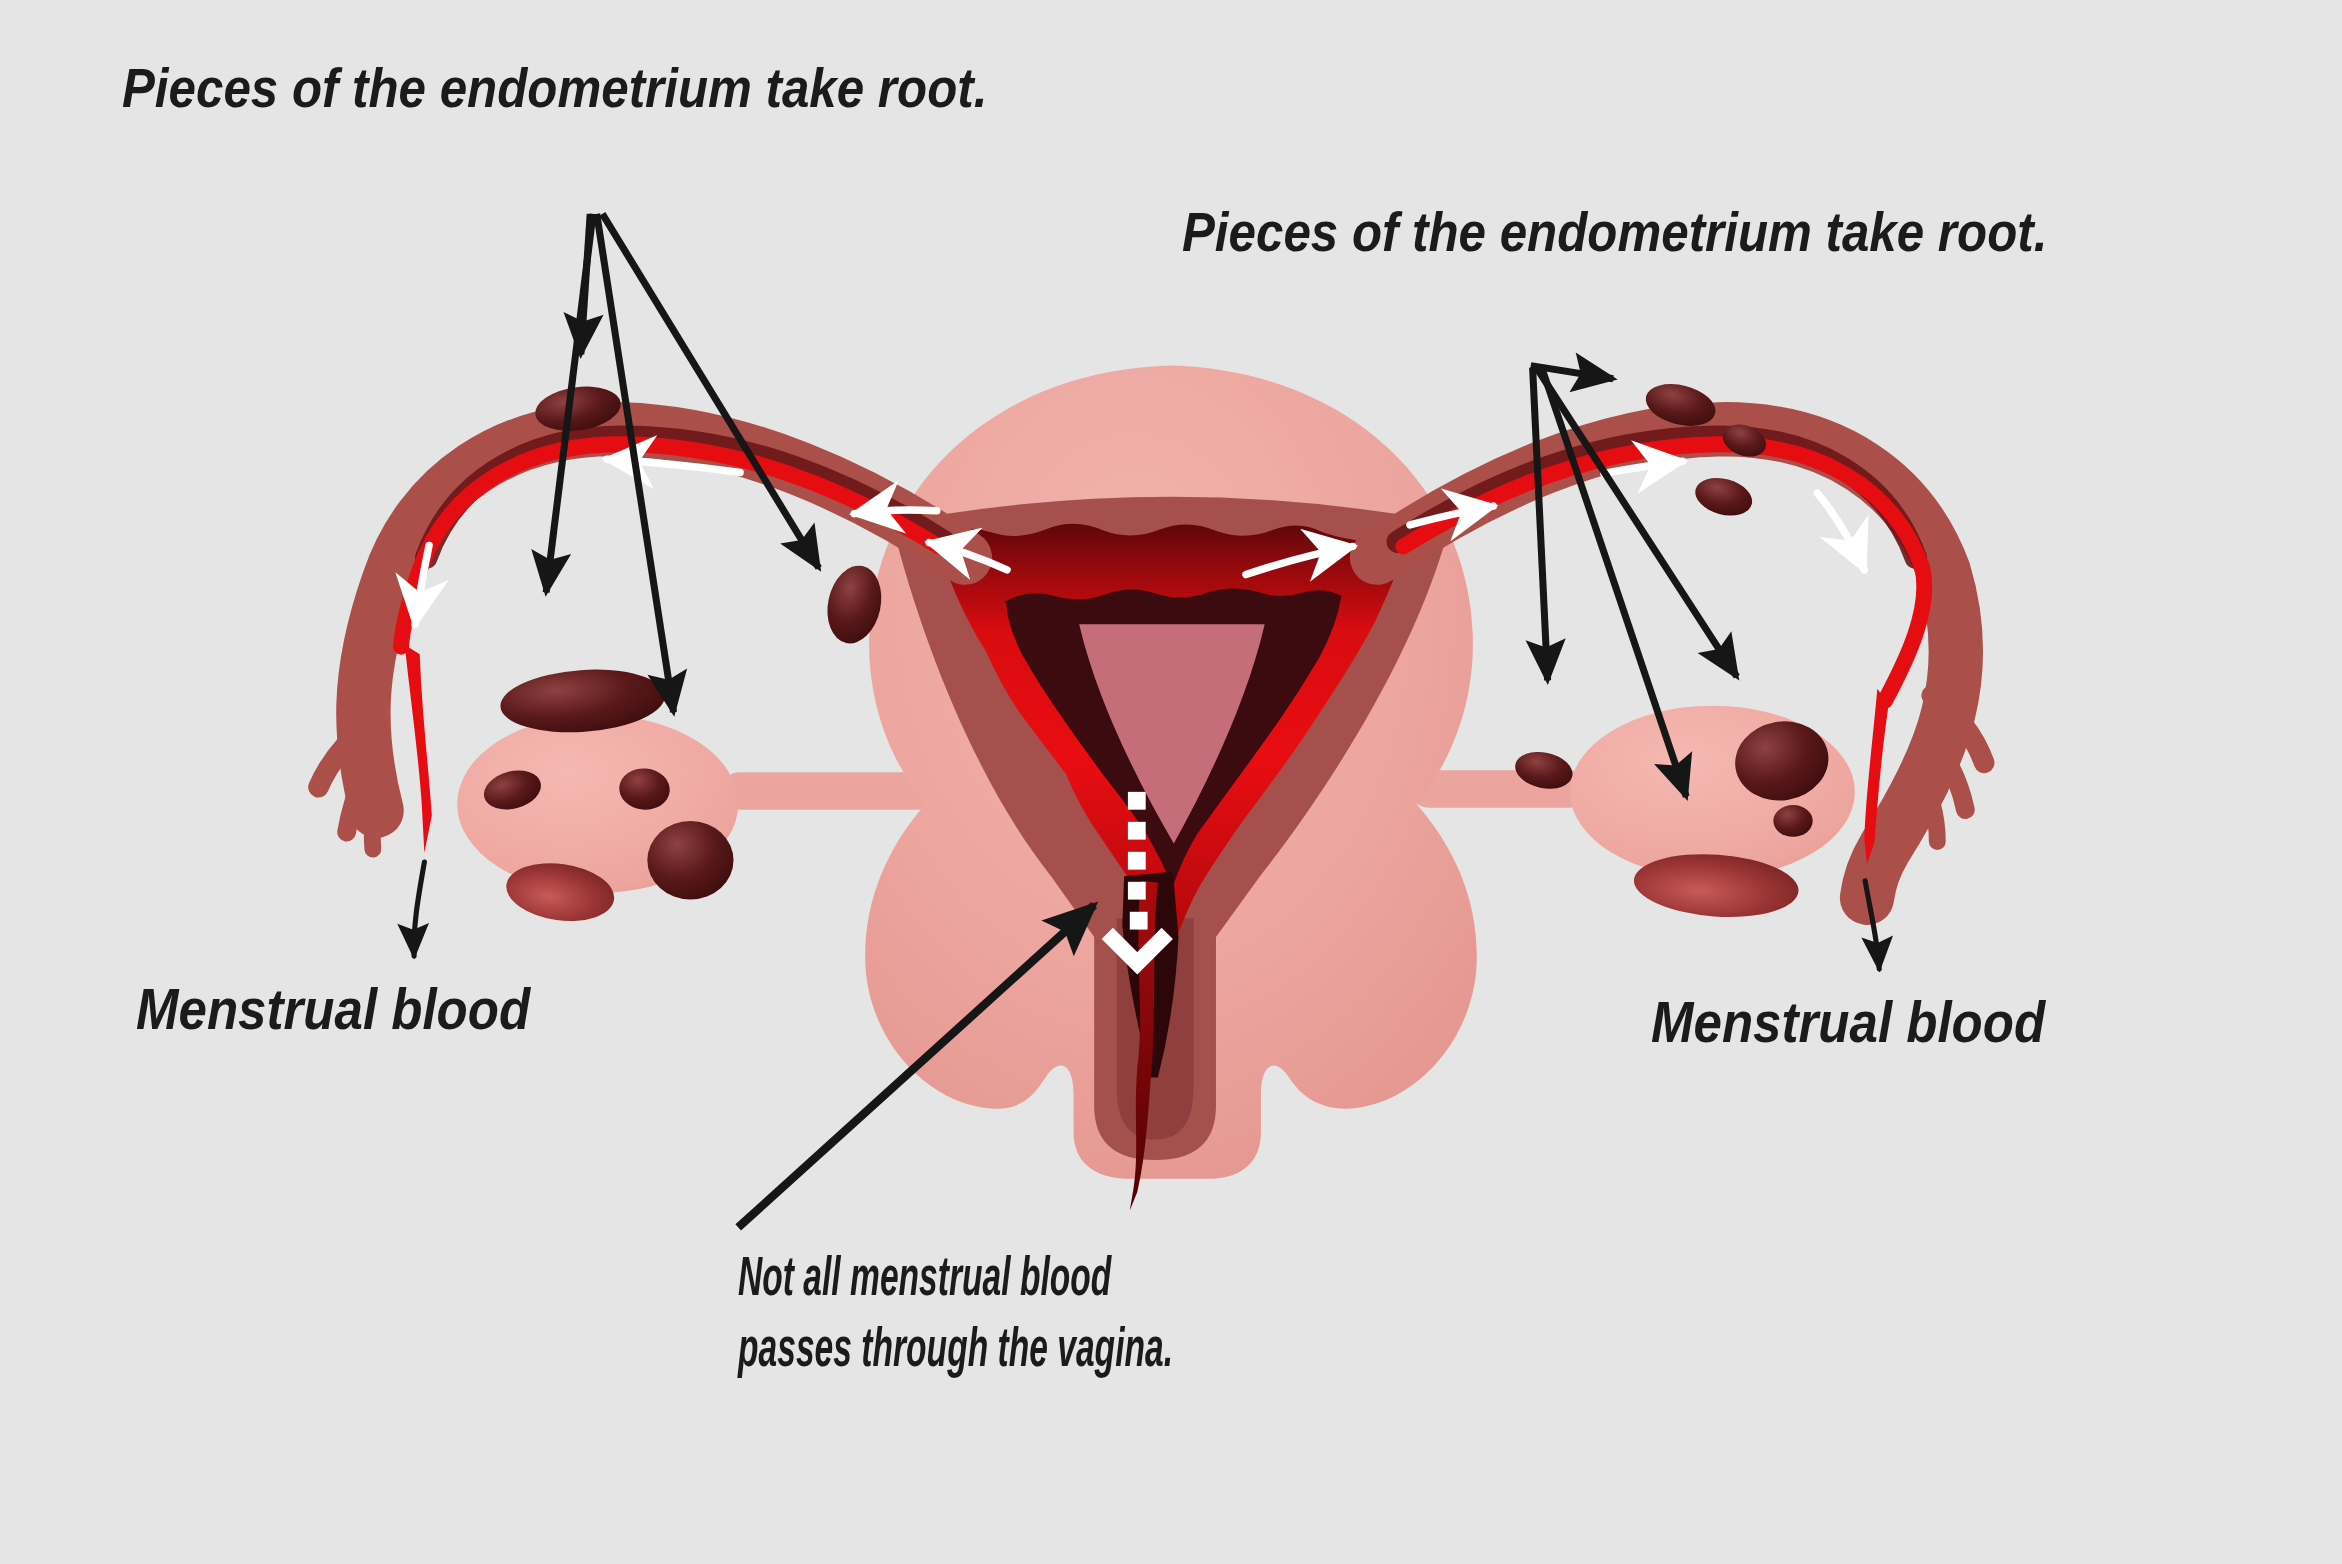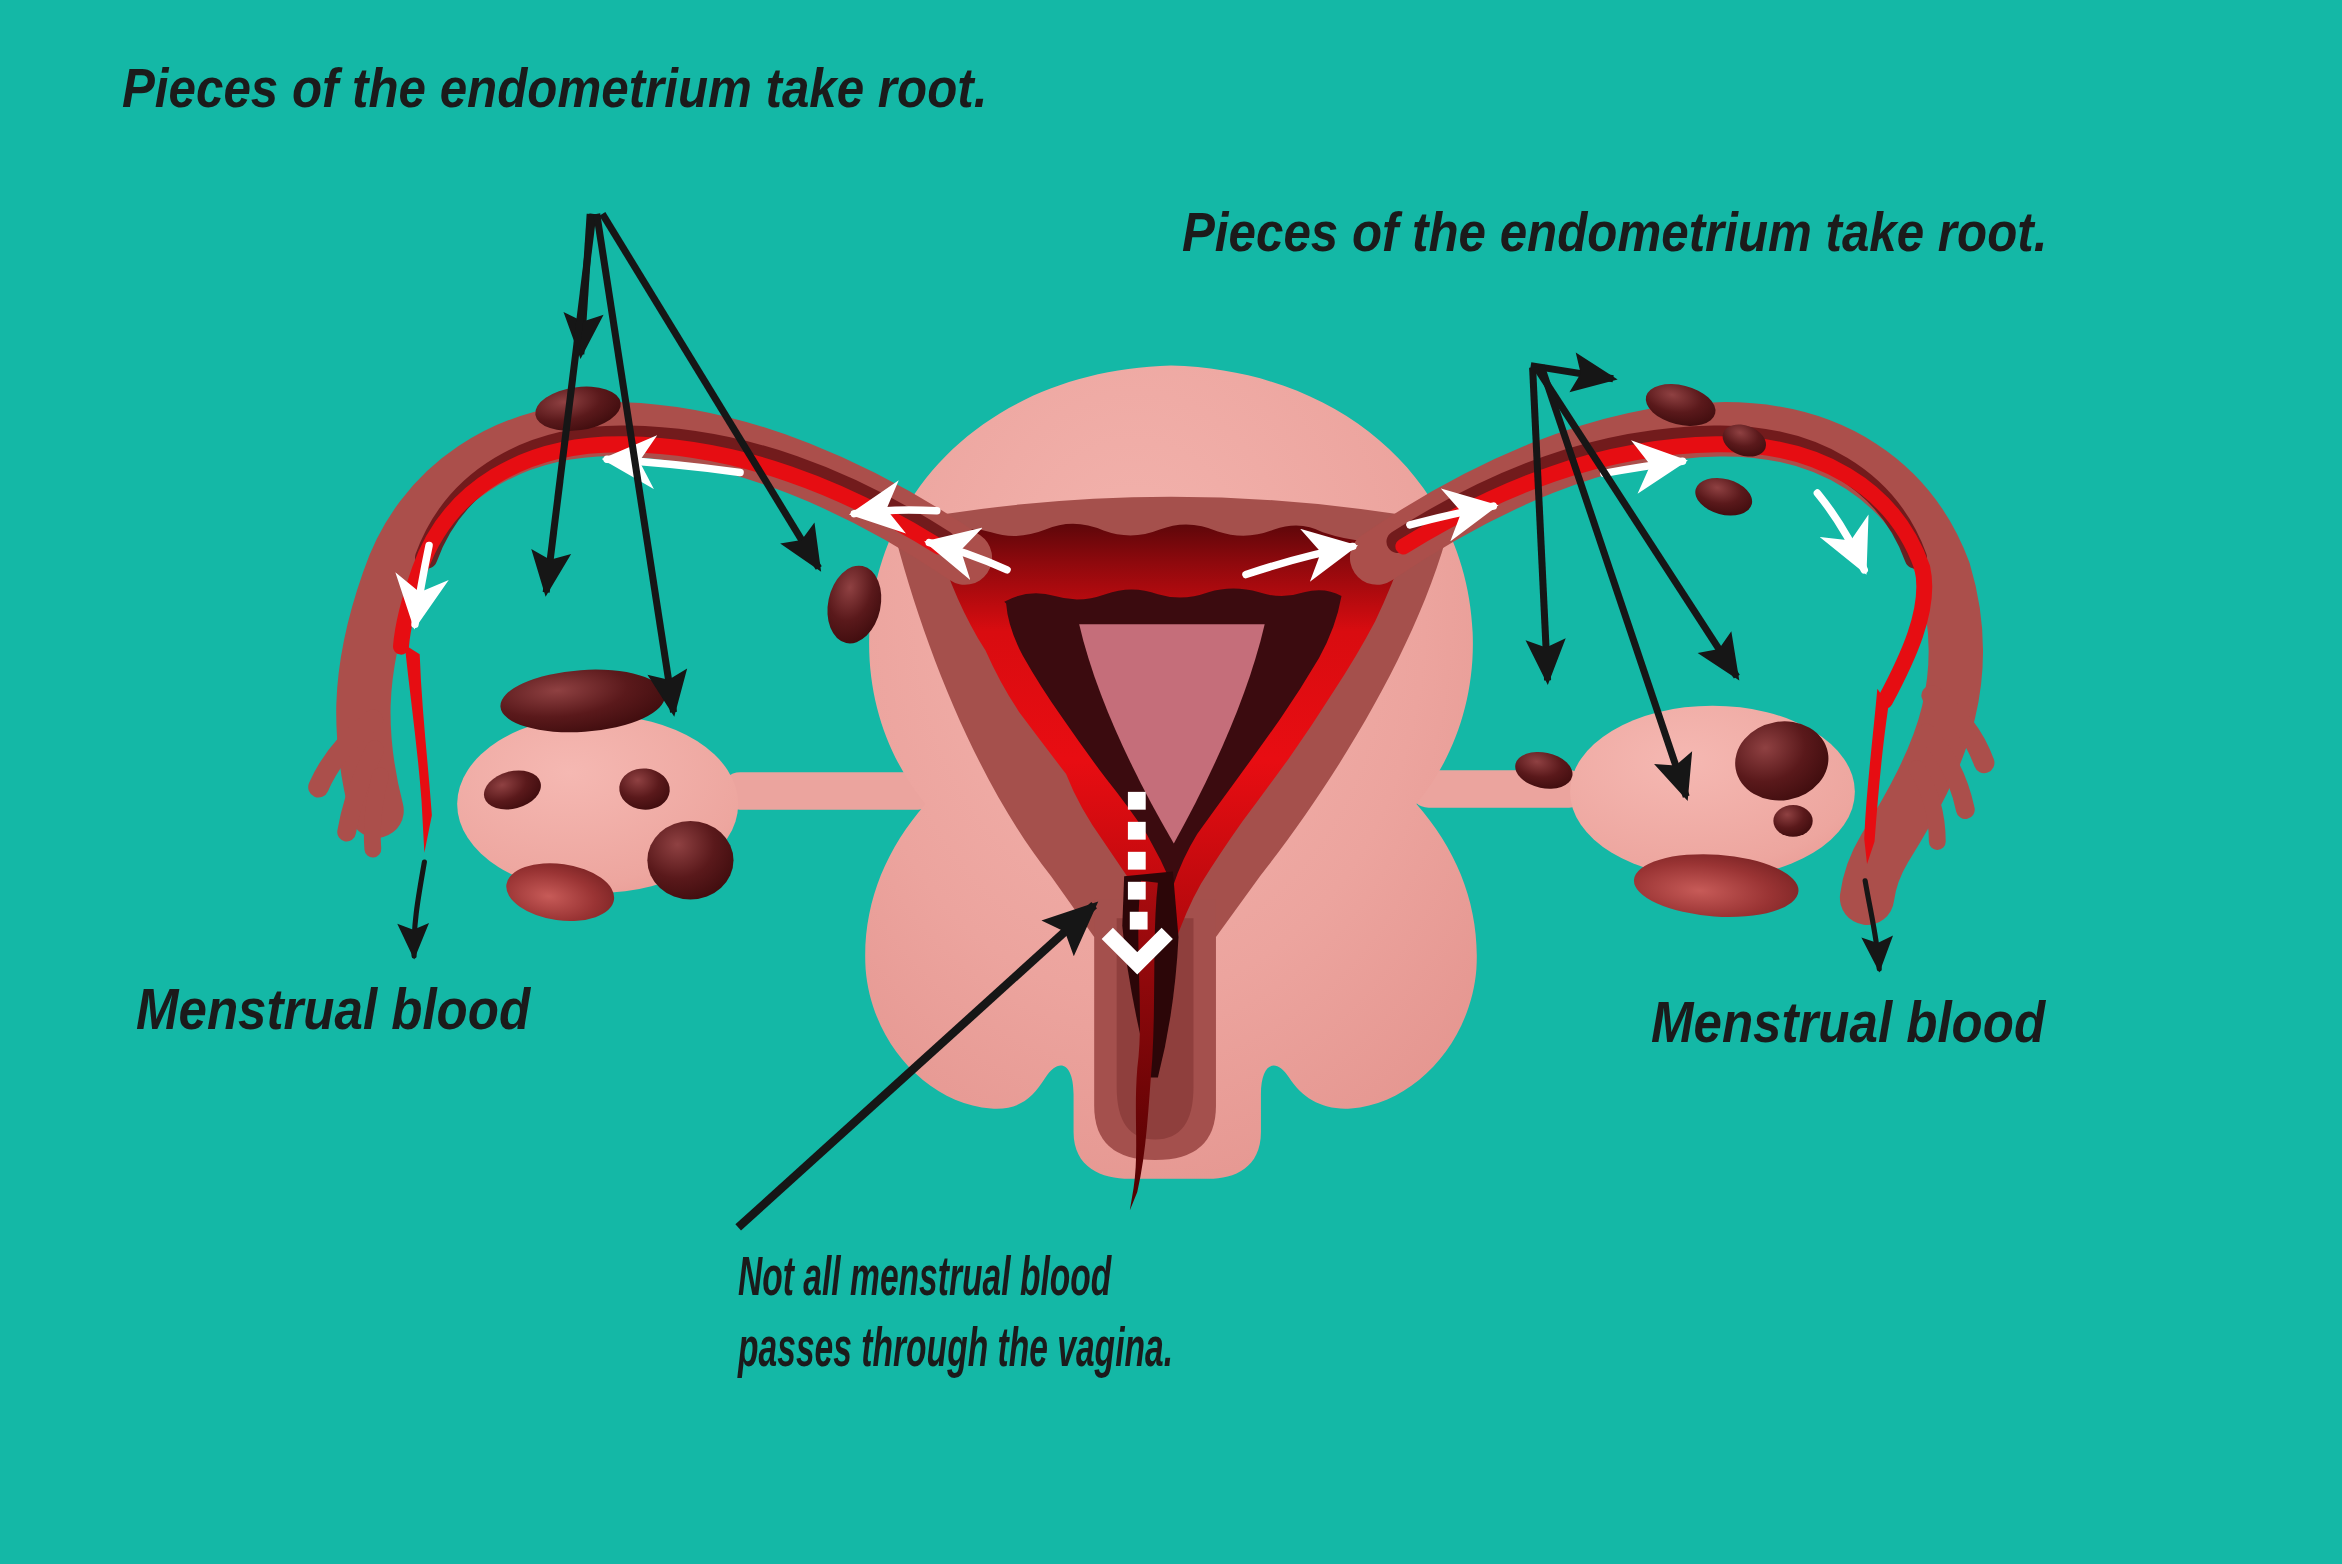--- a/index.html
+++ b/index.html
@@ -1,16 +1,16 @@
 <!DOCTYPE html>
 <html style="font-size:15px"><head>
 <meta charset="utf-8">
 <style>
   html,body{margin:0;padding:0;background:#ffffff;}
-  #stage{position:relative;width:2342px;height:1565px;background:#14b8a6;overflow:hidden;
+  #stage{position:relative;width:2342px;height:1565px;background:#e5e5e5;overflow:hidden;
          font-family:"Liberation Sans",sans-serif;}
   #art{position:absolute;left:0;top:0;}
   .lbl{position:absolute;font-weight:bold;font-style:italic;color:#1b1b1b;
        white-space:nowrap;transform-origin:left top;line-height:1.0;}
   .lbl-take-root-left {left:122px; top:60px;  font-size:56px; transform:scaleX(0.88);}
   .lbl-take-root-right{left:1182px;top:204px; font-size:56px; transform:scaleX(0.88);}
   .lbl-menstrual-left {left:136px; top:980px;font-size:58px; transform:scaleX(0.88);}
   .lbl-menstrual-right{left:1651px;top:993px;font-size:58px; transform:scaleX(0.88);}
   .lbl-bottom{left:738px;top:1240px;font-size:56px;transform:scaleX(0.60);line-height:71px;}
   .lbl-bottom span{display:block;}

